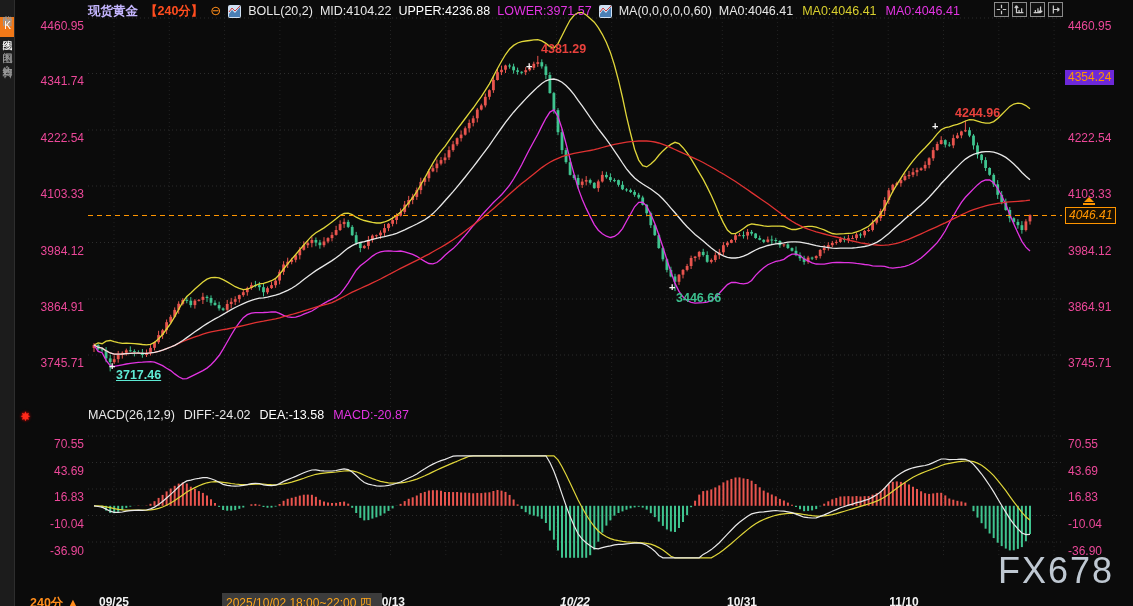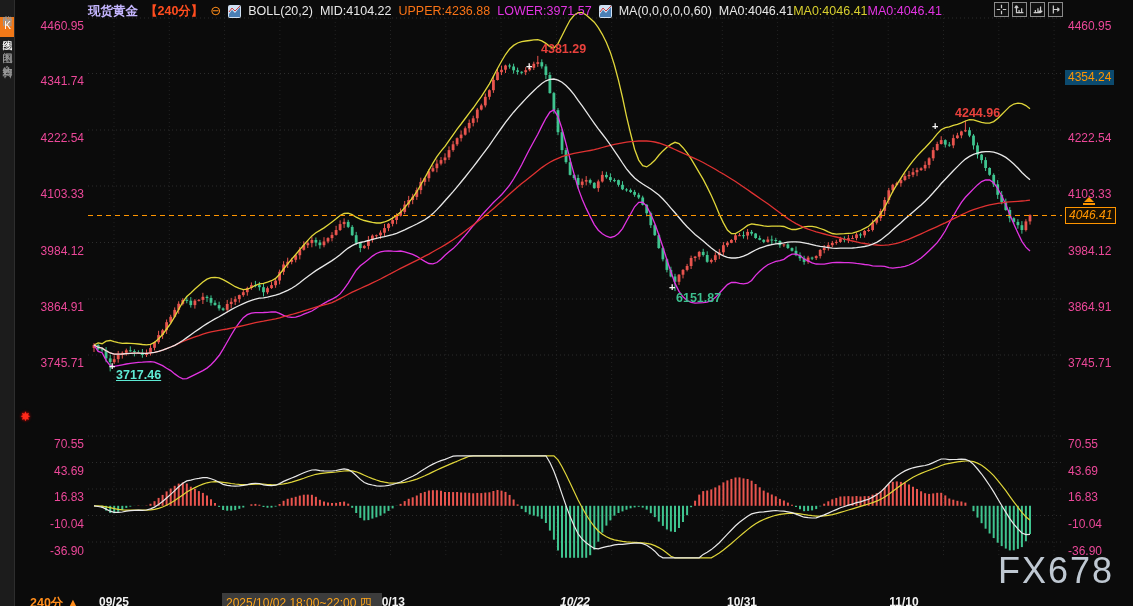--- a/index.html
+++ b/index.html
@@ -11,28 +11,28 @@
   .side-item{writing-mode:vertical-lr;text-orientation:upright;font-size:10px;line-height:14px;color:#9a9a9a;
              letter-spacing:1px;padding:3px 0;margin:4px 0;width:14px;text-align:center;cursor:pointer;}
   .side-item.active{background:#f07818;color:#fff;}
   .alert-icon{position:absolute;left:20px;top:409px;color:#ff2a1a;font-size:13px;z-index:6;text-shadow:0 0 3px #f00;}
   
   .chart-header{position:absolute;left:88px;top:3px;height:16px;display:flex;align-items:center;gap:7px;font-size:12.5px;z-index:5;white-space:nowrap;}
   .sym{color:#c4b5fd;font-weight:bold;}
   .period{color:#ff4d1f;font-weight:bold;}
   .collapse{color:#ff8c1a;font-size:13px;line-height:12px;}
   .mini-ic{display:inline-block;width:13px;height:13px;}
-  .t-wh{color:#e8e8e8;} .t-ye{color:#f97316;} .t-ma{color:#e234e2;}
+  .t-wh{color:#e8e8e8;} .t-ye{color:#ffffff;} .t-ma{color:#e234e2;}
   .tr-icons{position:absolute;right:70px;top:2px;display:flex;gap:3px;z-index:5;}
   .tr-ic{width:15px;height:15px;border:1px solid #8a8a8a;background:#101010;box-sizing:border-box;display:flex;align-items:center;justify-content:center;cursor:pointer;}
   
   .ylab{position:absolute;font-size:12px;color:#ec4899;width:56px;z-index:4;margin-top:8px;}
   .ylab.l{left:28px;text-align:right;} .ylab.r{left:1068px;text-align:left;}
   .ptag{position:absolute;left:1065px;font-size:12px;z-index:5;padding:0 3px;line-height:15px;}
-  .ptag.high{color:#ff9500;background:#0c4a6e;}
+  .ptag.high{color:#ff9500;background:#6d28d9;}
   .ptag.cur{color:#ff9500;background:#1a1002;border:1px solid #ff9500;font-style:italic;}
   .tag-arrow{position:absolute;left:1084px;width:0;height:0;border-left:5px solid transparent;border-right:5px solid transparent;border-bottom:5px solid #ff9500;z-index:5;}
   .tag-arrow:after{content:"";position:absolute;left:-6px;top:6px;width:12px;height:2px;background:#ff9500;}
   
   .macd-header{position:absolute;left:88px;top:408px;font-size:12.5px;display:flex;gap:9px;z-index:5;white-space:nowrap;}
   
   .anno{position:absolute;font-size:12.5px;font-weight:bold;z-index:4;}
   .marker{position:absolute;color:#f5f5f5;font-size:11px;font-weight:bold;z-index:4;}
   
   .xaxis{position:absolute;left:0;top:560px;width:980px;height:25px;z-index:5;margin-top:31px;}
@@ -817,21 +817,21 @@
     <span class="t-ye">UPPER:4236.88</span>
     <span class="t-ma">LOWER:3971.57</span>
     <span class="mini-ic">
       <svg width="13" height="13">
           <rect width="13" height="13" rx="2" fill="#cfe0f2"></rect>
           <path d="M1 9 L4 5 L7 8 L12 2 L12 12 L1 12 Z" fill="#4a7fb5"></path>
           <polyline points="1,7 4,3 7,6 12,1" stroke="#d03a3a" fill="none"></polyline>
         </svg>
     </span>
     <span class="t-wh">MA(0,0,0,0,0,60)</span>
-    <span id="ma-values" style="display:flex;justify-content:flex-end;">
+    <span id="ma-values" style="display:flex;gap:9px;justify-content:flex-end;">
         <span style="color: rgb(232, 232, 232);">MA0:4046.41</span>
         <span style="color: rgb(216, 207, 46);">MA0:4046.41</span>
         <span style="color: rgb(226, 52, 226);">MA0:4046.41</span>
       </span>
   </header>
 
   <div class="tr-icons" id="tr-icons">
       <div class="tr-ic">
         <svg width="13" height="13" viewBox="0 0 15 15">
           <path d="M7.5 2v4M7.5 9v4M2 7.5h4M9 7.5h4" stroke="#cccccc" stroke-width="1.4" fill="none"></path>
@@ -877,27 +877,33 @@
       <div class="ylab l" style="top: 509px;">-10.04</div>
       <div class="ylab r" style="top: 509px;">-10.04</div>
       <div class="ylab l" style="top: 536px;">-36.90</div>
       <div class="ylab r" style="top: 536px;">-36.90</div>
     </div>
 
   <div class="ptag high" style="top:70px;">4354.24</div>
   <div class="tag-arrow" style="top:197px;"></div>
   <div class="ptag cur" style="top:207px;">4046.41</div>
 
+  <div class="macd-header">
+    <span class="t-wh">MACD(26,12,9)</span>
+    <span class="t-wh">DIFF:-24.02</span>
+    <span class="t-ye">DEA:-13.58</span>
+    <span class="t-ma">MACD:-20.87</span>
+  </div>
 
   <div id="anno-layer">
       <div class="anno" style="left: 541px; top: 42px; color: rgb(232, 65, 60);">4381.29</div>
       <div class="marker" style="left: 526px; top: 60px;">+</div>
       <div class="anno" style="left: 955px; top: 106px; color: rgb(232, 65, 60);">4244.96</div>
       <div class="marker" style="left: 932px; top: 120px;">+</div>
-      <div class="anno" style="left: 676px; top: 291px; color: rgb(60, 191, 142);">6151.87</div>
+      <div class="anno" style="left: 676px; top: 291px; color: rgb(60, 191, 142);">3446.66</div>
       <div class="marker" style="left: 669px; top: 281px;">+</div>
       <div class="anno" style="left: 116px; top: 368px; color: #5eead4; text-decoration: underline;">3717.46</div>
       <div class="marker" style="left: 109px; top: 360px;">+</div>
     </div>
 
   <div class="xaxis">
     <span class="period-lab"><span>240分</span> <span>▲</span></span>
     <span id="xlabels"><span class="xlab" style="left: 114px;">09/25</span><span class="xlab" style="left: 390px;">10/13</span><span class="xlab" style="left: 575px; font-style: italic;">10/22</span><span class="xlab" style="left: 742px;">10/31</span><span class="xlab" style="left: 904px;">11/10</span></span>
     <span class="tooltip">2025/10/02 18:00~22:00 四</span>
   </div>

